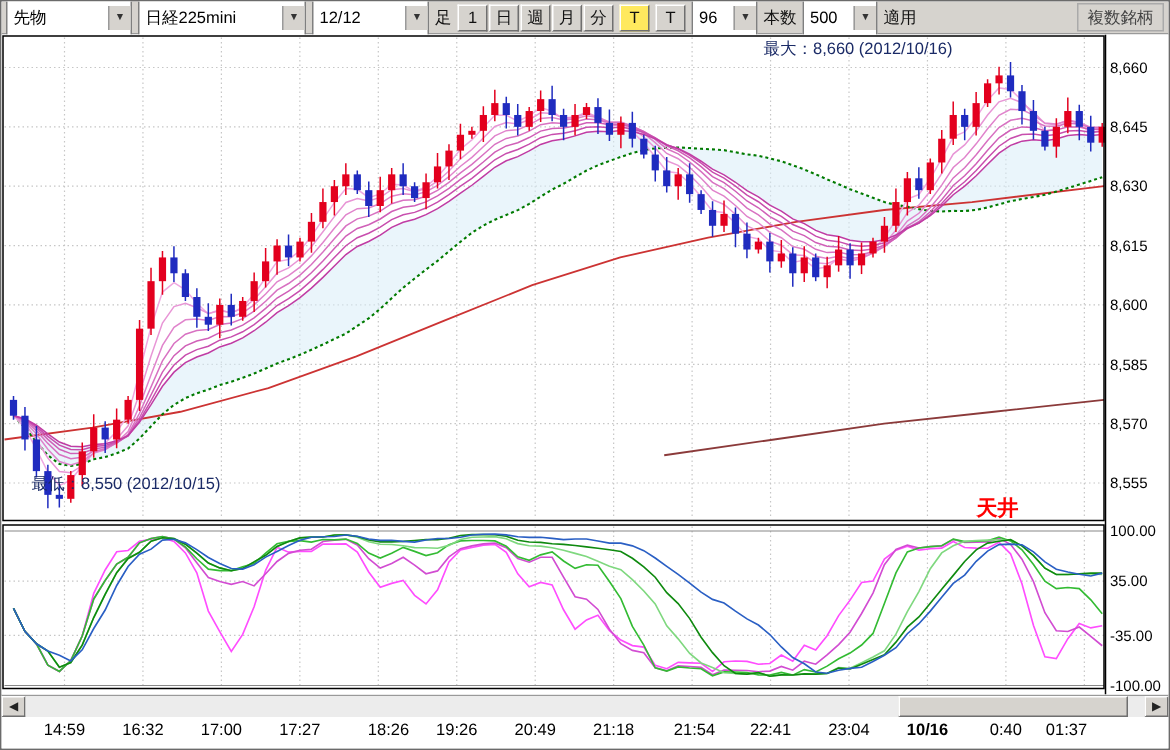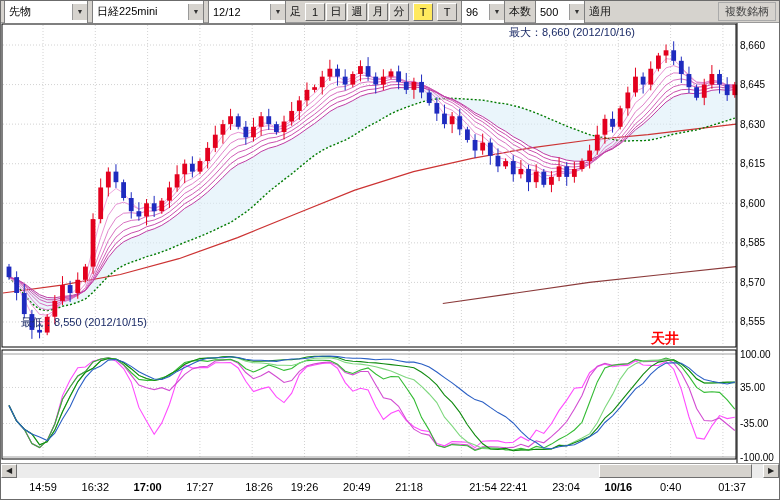--- a/index.html
+++ b/index.html
@@ -353,27 +353,27 @@
     <div class="sb-btn">◀</div>
     <div class="sb-track">
       <div class="sb-thumb"></div>
     </div>
     <div class="sb-btn">▶</div>
   </div>
 
   <div class="time-axis" id="time-axis">
       <span style="left: 42px;">14:59</span>
       <span style="left: 94.3px;">16:32</span>
-      <span style="left: 146.6px; font-weight: bold;">17:00</span>
+      <span style="left: 146.6px;">17:00</span>
       <span style="left: 198.9px; text-align: center;">17:27</span>
       <span style="left: 258px;">18:26</span>
       <span style="left: 303.5px;">19:26</span>
       <span style="left: 355.8px;">20:49</span>
       <span style="left: 408.1px;">21:18</span>
-      <span style="left: 482px;">21:54</span>
+      <span style="left: 462px;">21:54</span>
       <span style="left: 512.7px;">22:41</span>
       <span style="left: 565px;">23:04</span>
       <span style="left: 617.3px; font-weight: bold;">10/16</span>
       <span style="left: 669.6px;">0:40</span>
-      <span style="left: 731px;">01:37</span>
+      <span style="left: 710px;">01:37</span>
     </div>
 
 </div>
 
 </body></html>

